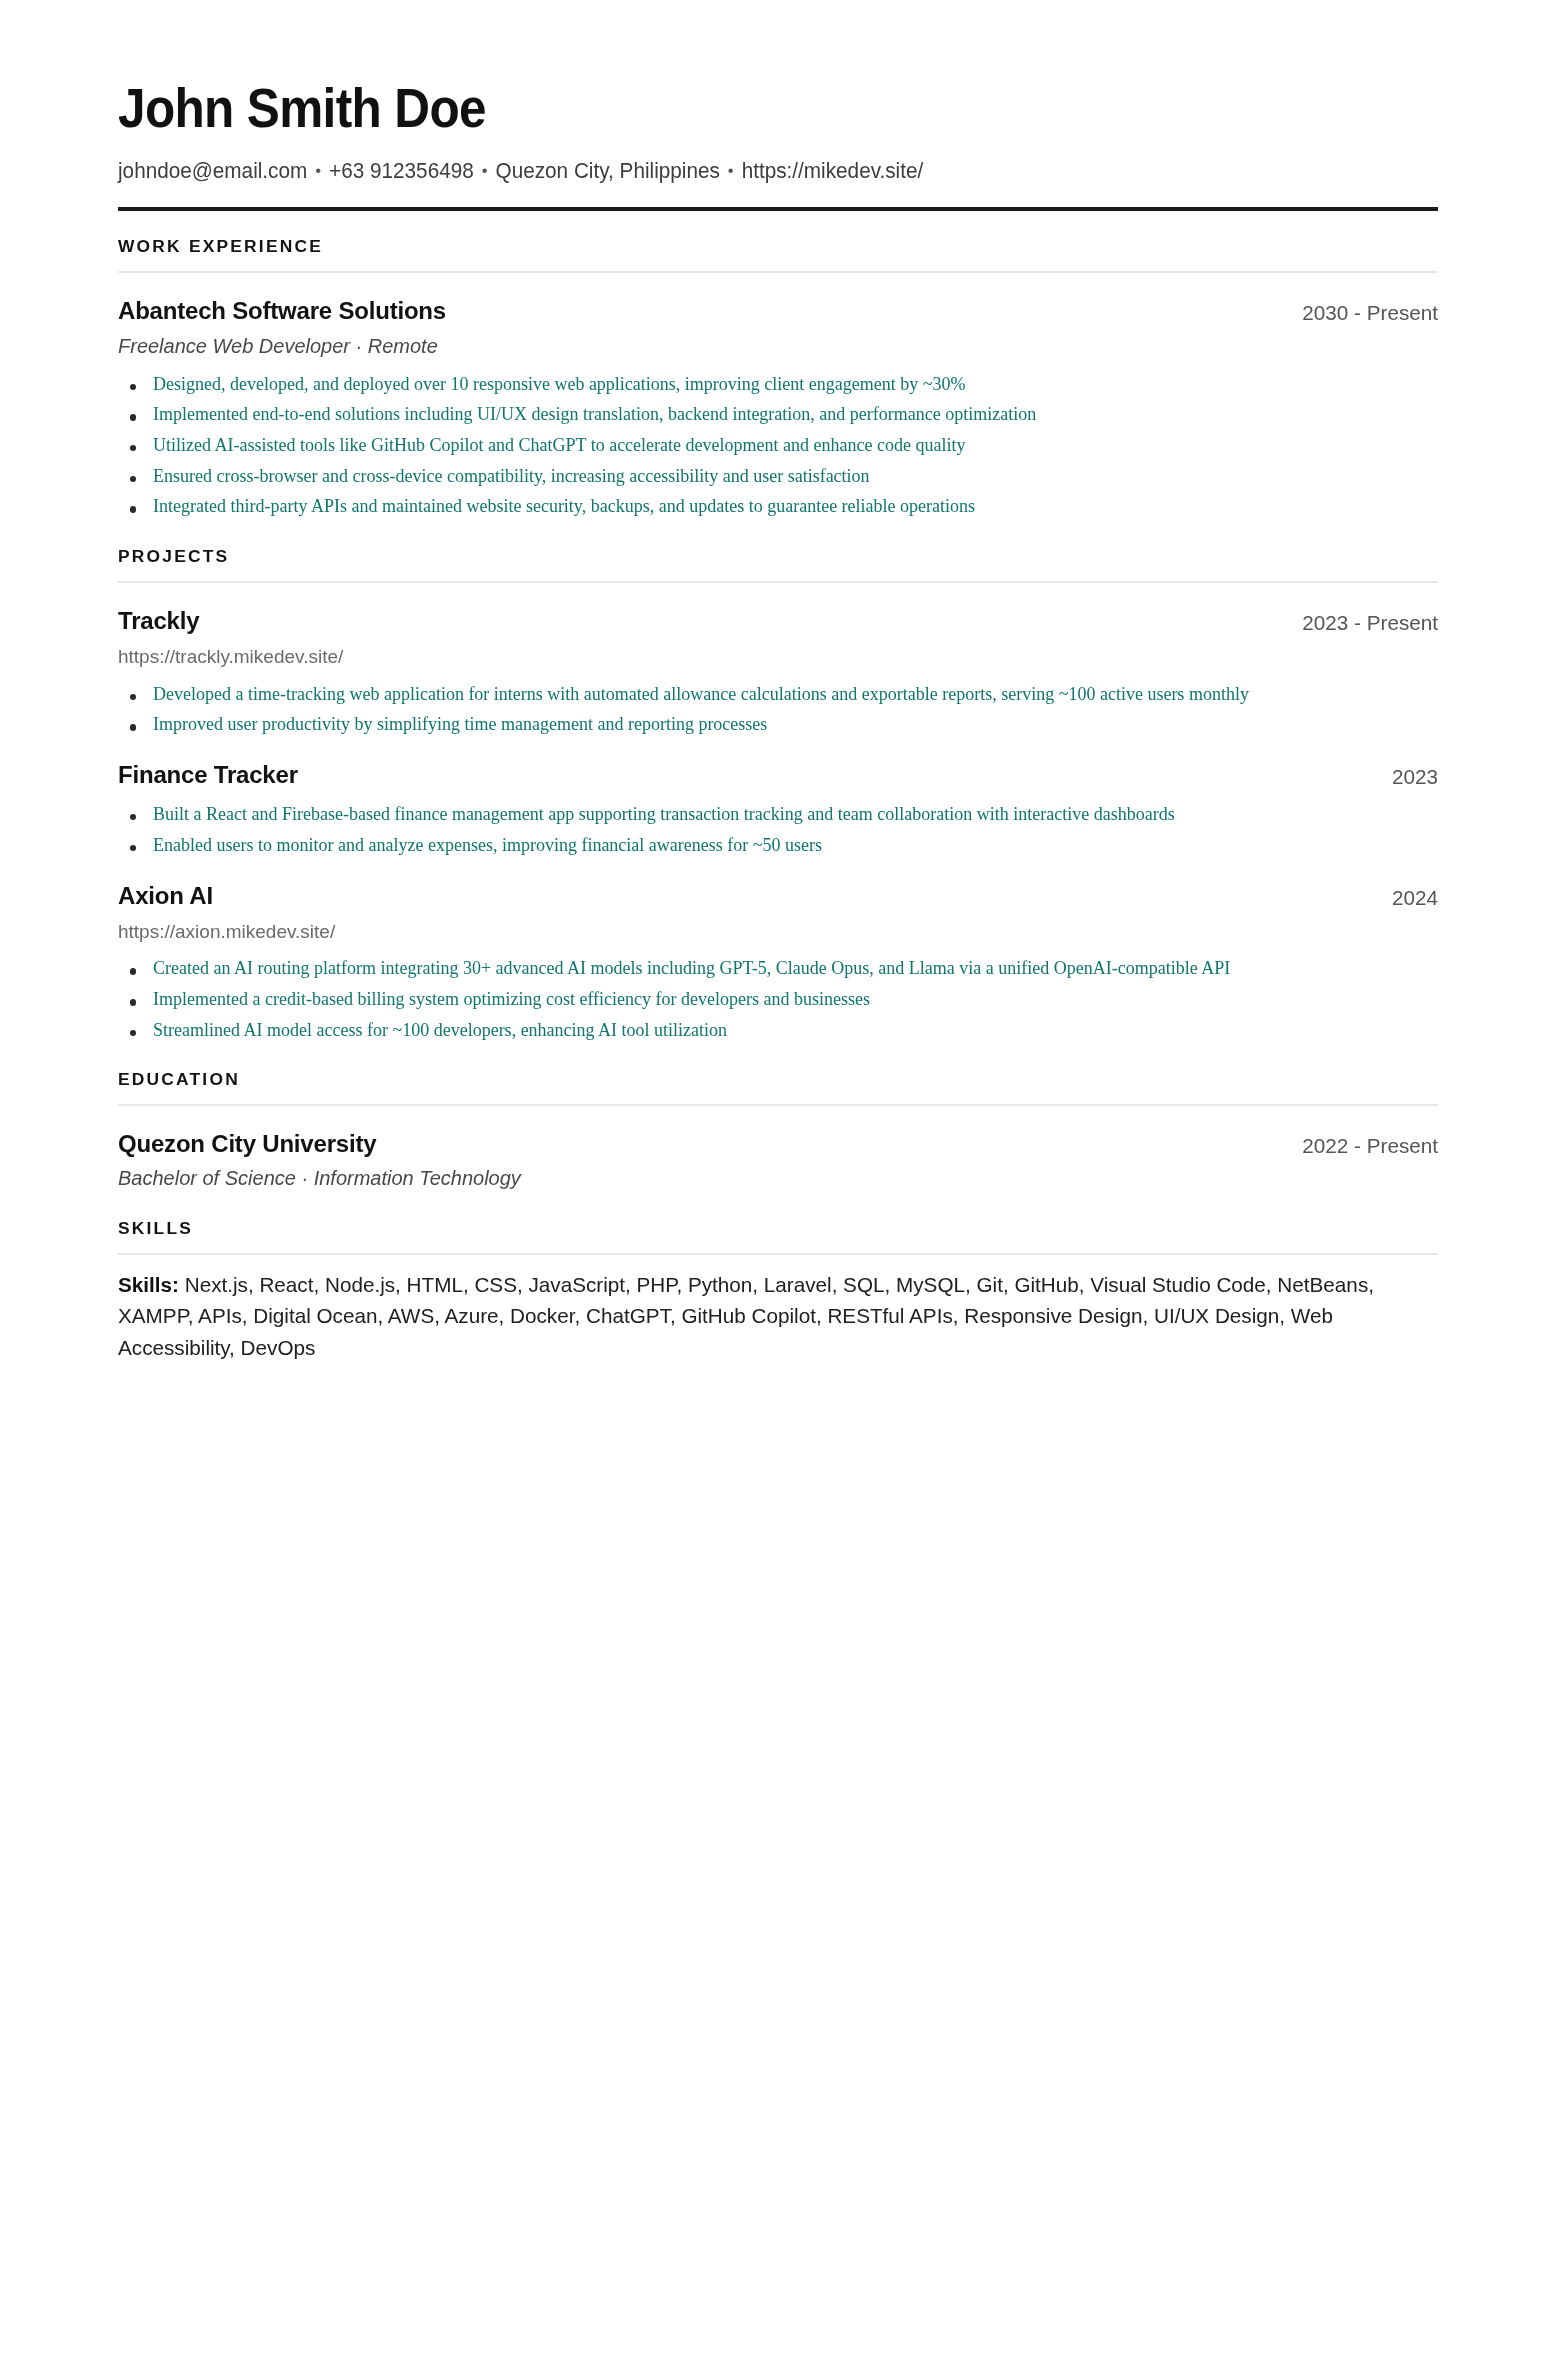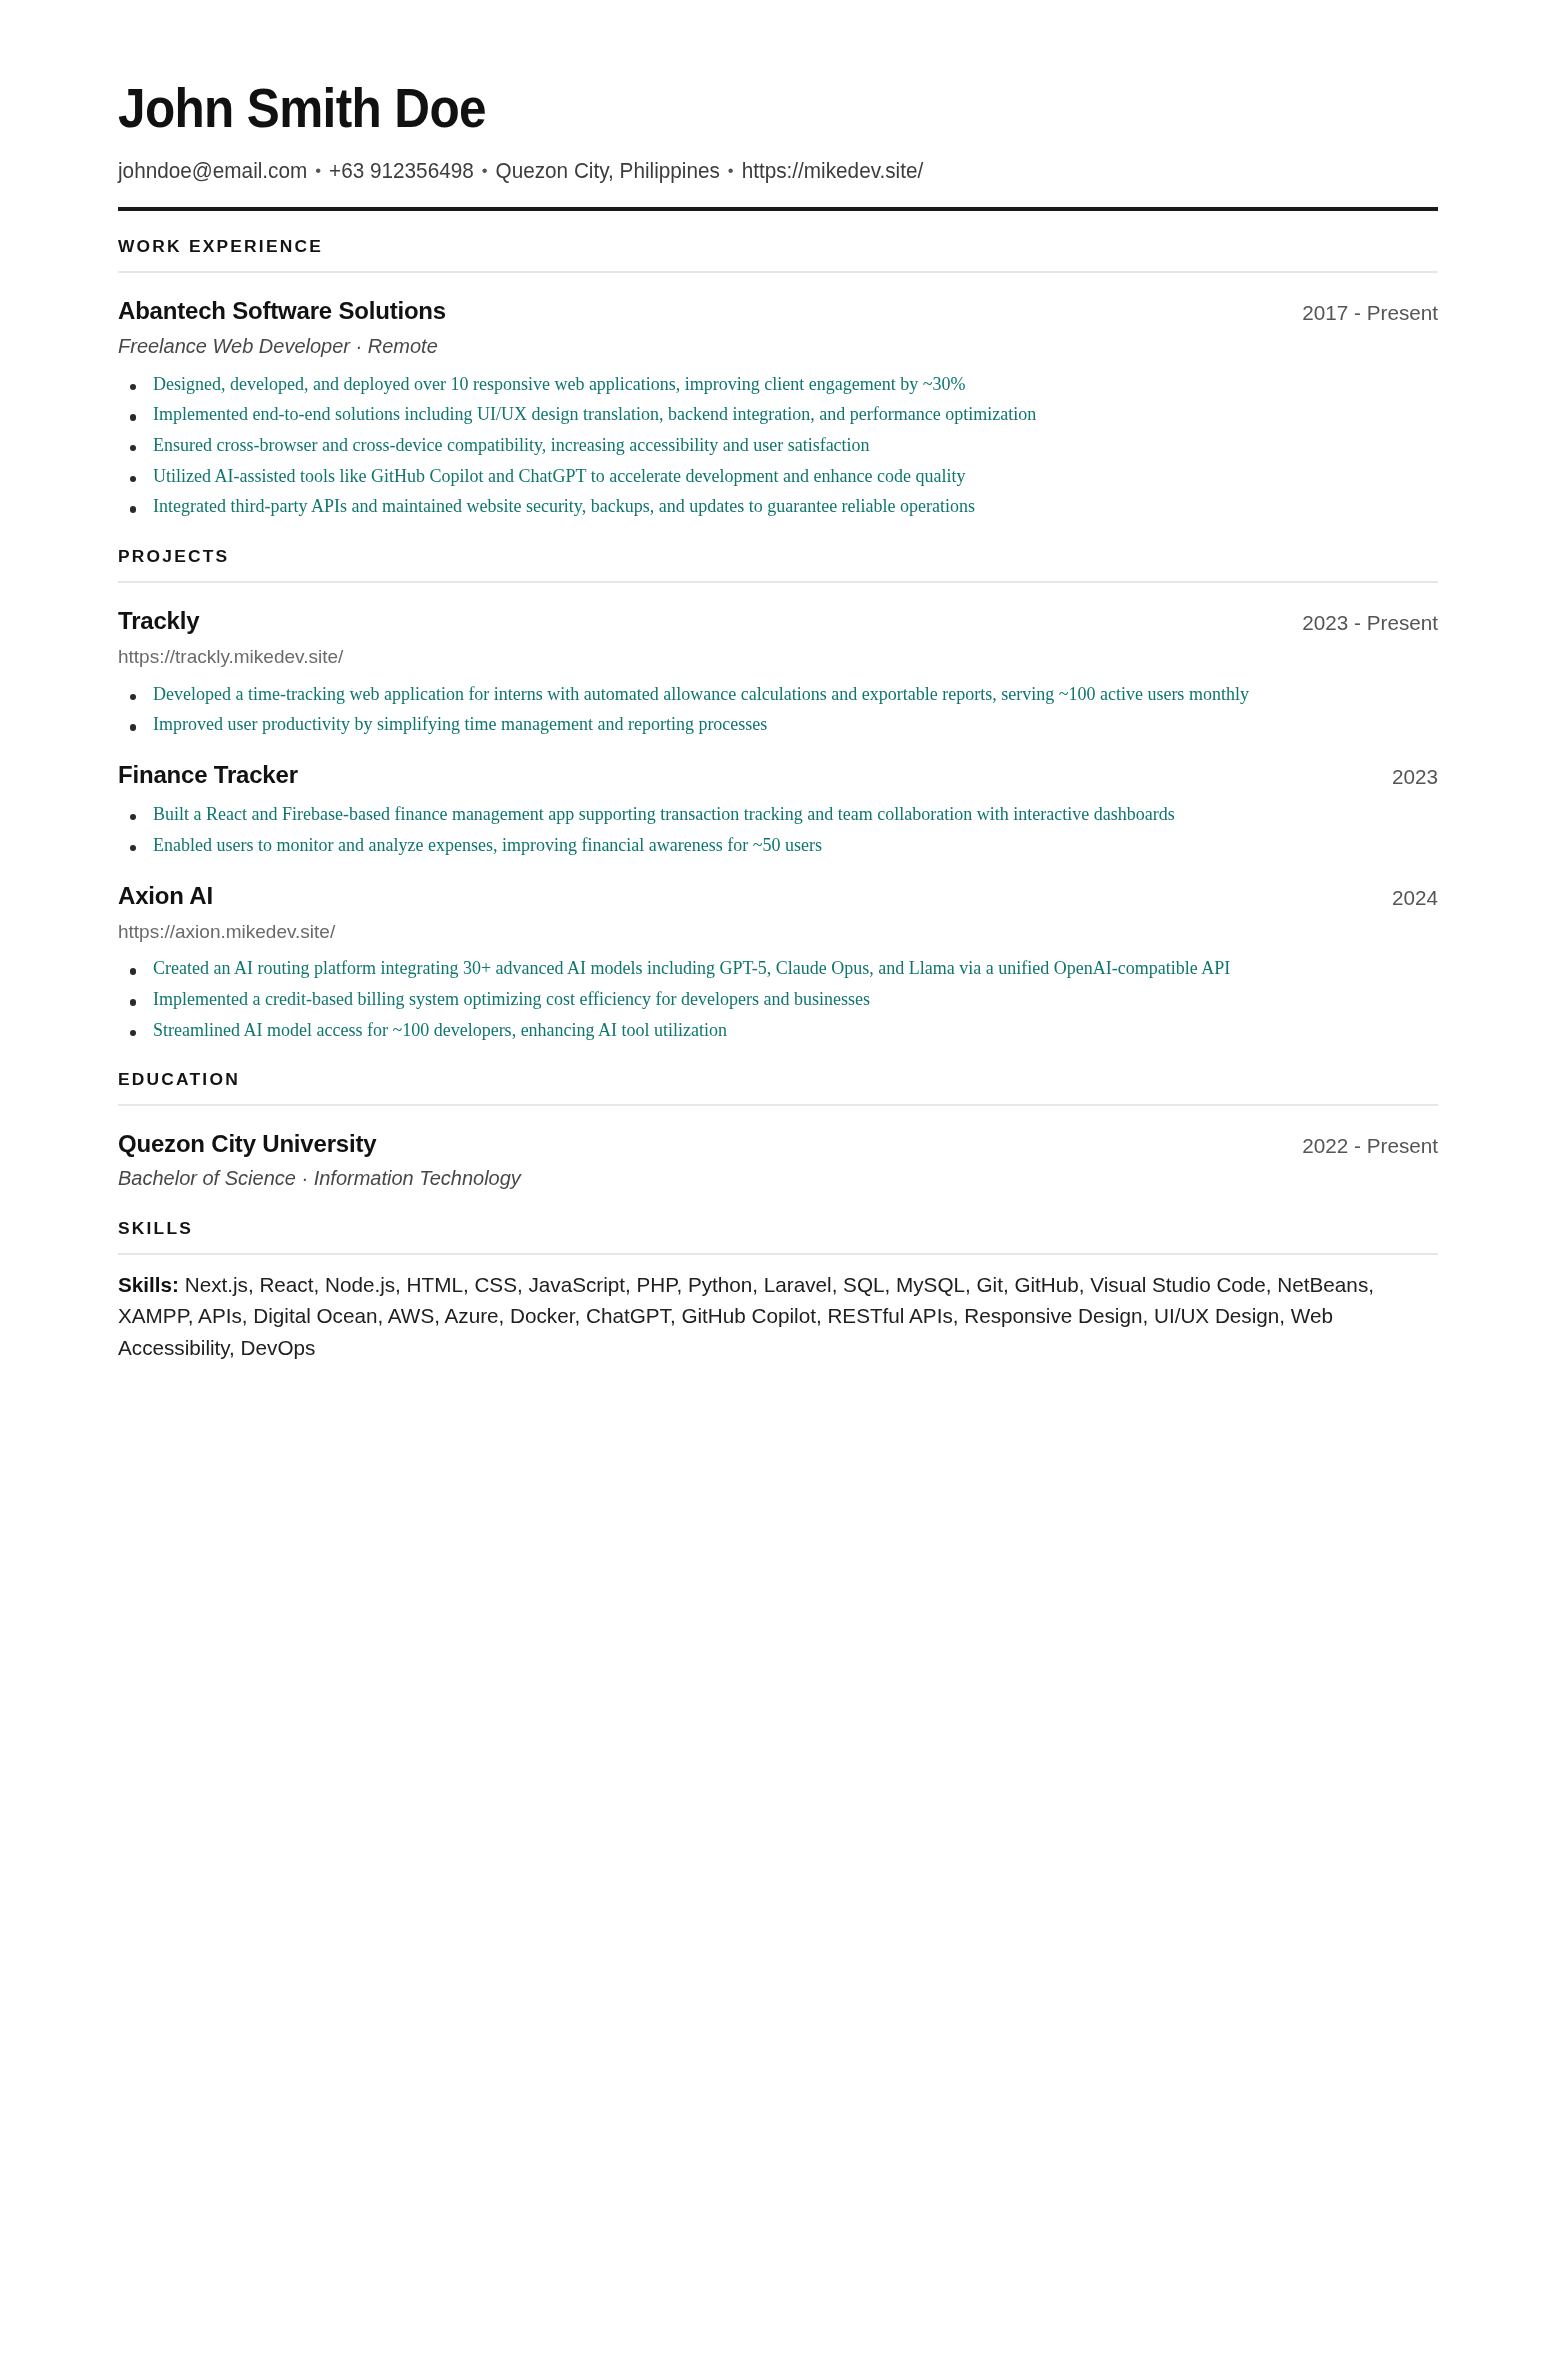--- a/index.html
+++ b/index.html
@@ -166,28 +166,28 @@
     <hr class="rule-thick">
   </div>
 
   <div class="section">
     <h2 class="section-label">WORK EXPERIENCE</h2>
     <hr class="rule-thin">
 
     <div class="entry">
       <div class="entry-head">
         <h3 class="entry-title">Abantech Software Solutions</h3>
-        <span class="entry-date">2017 - Present</span>
+        <span class="entry-date">2030 - Present</span>
       </div>
       <p class="entry-sub">Freelance Web Developer · Remote</p>
       <ul class="bullets">
         <li>Designed, developed, and deployed over 10 responsive web applications, improving client engagement by ~30%</li>
         <li>Implemented end-to-end solutions including UI/UX design translation, backend integration, and performance optimization</li>
+        <li>Utilized AI-assisted tools like GitHub Copilot and ChatGPT to accelerate development and enhance code quality</li>
         <li>Ensured cross-browser and cross-device compatibility, increasing accessibility and user satisfaction</li>
-        <li>Utilized AI-assisted tools like GitHub Copilot and ChatGPT to accelerate development and enhance code quality</li>
         <li>Integrated third-party APIs and maintained website security, backups, and updates to guarantee reliable operations</li>
       </ul>
     </div>
   </div>
 
   <div class="section">
     <h2 class="section-label">PROJECTS</h2>
     <hr class="rule-thin">
 
     <div class="entry">

